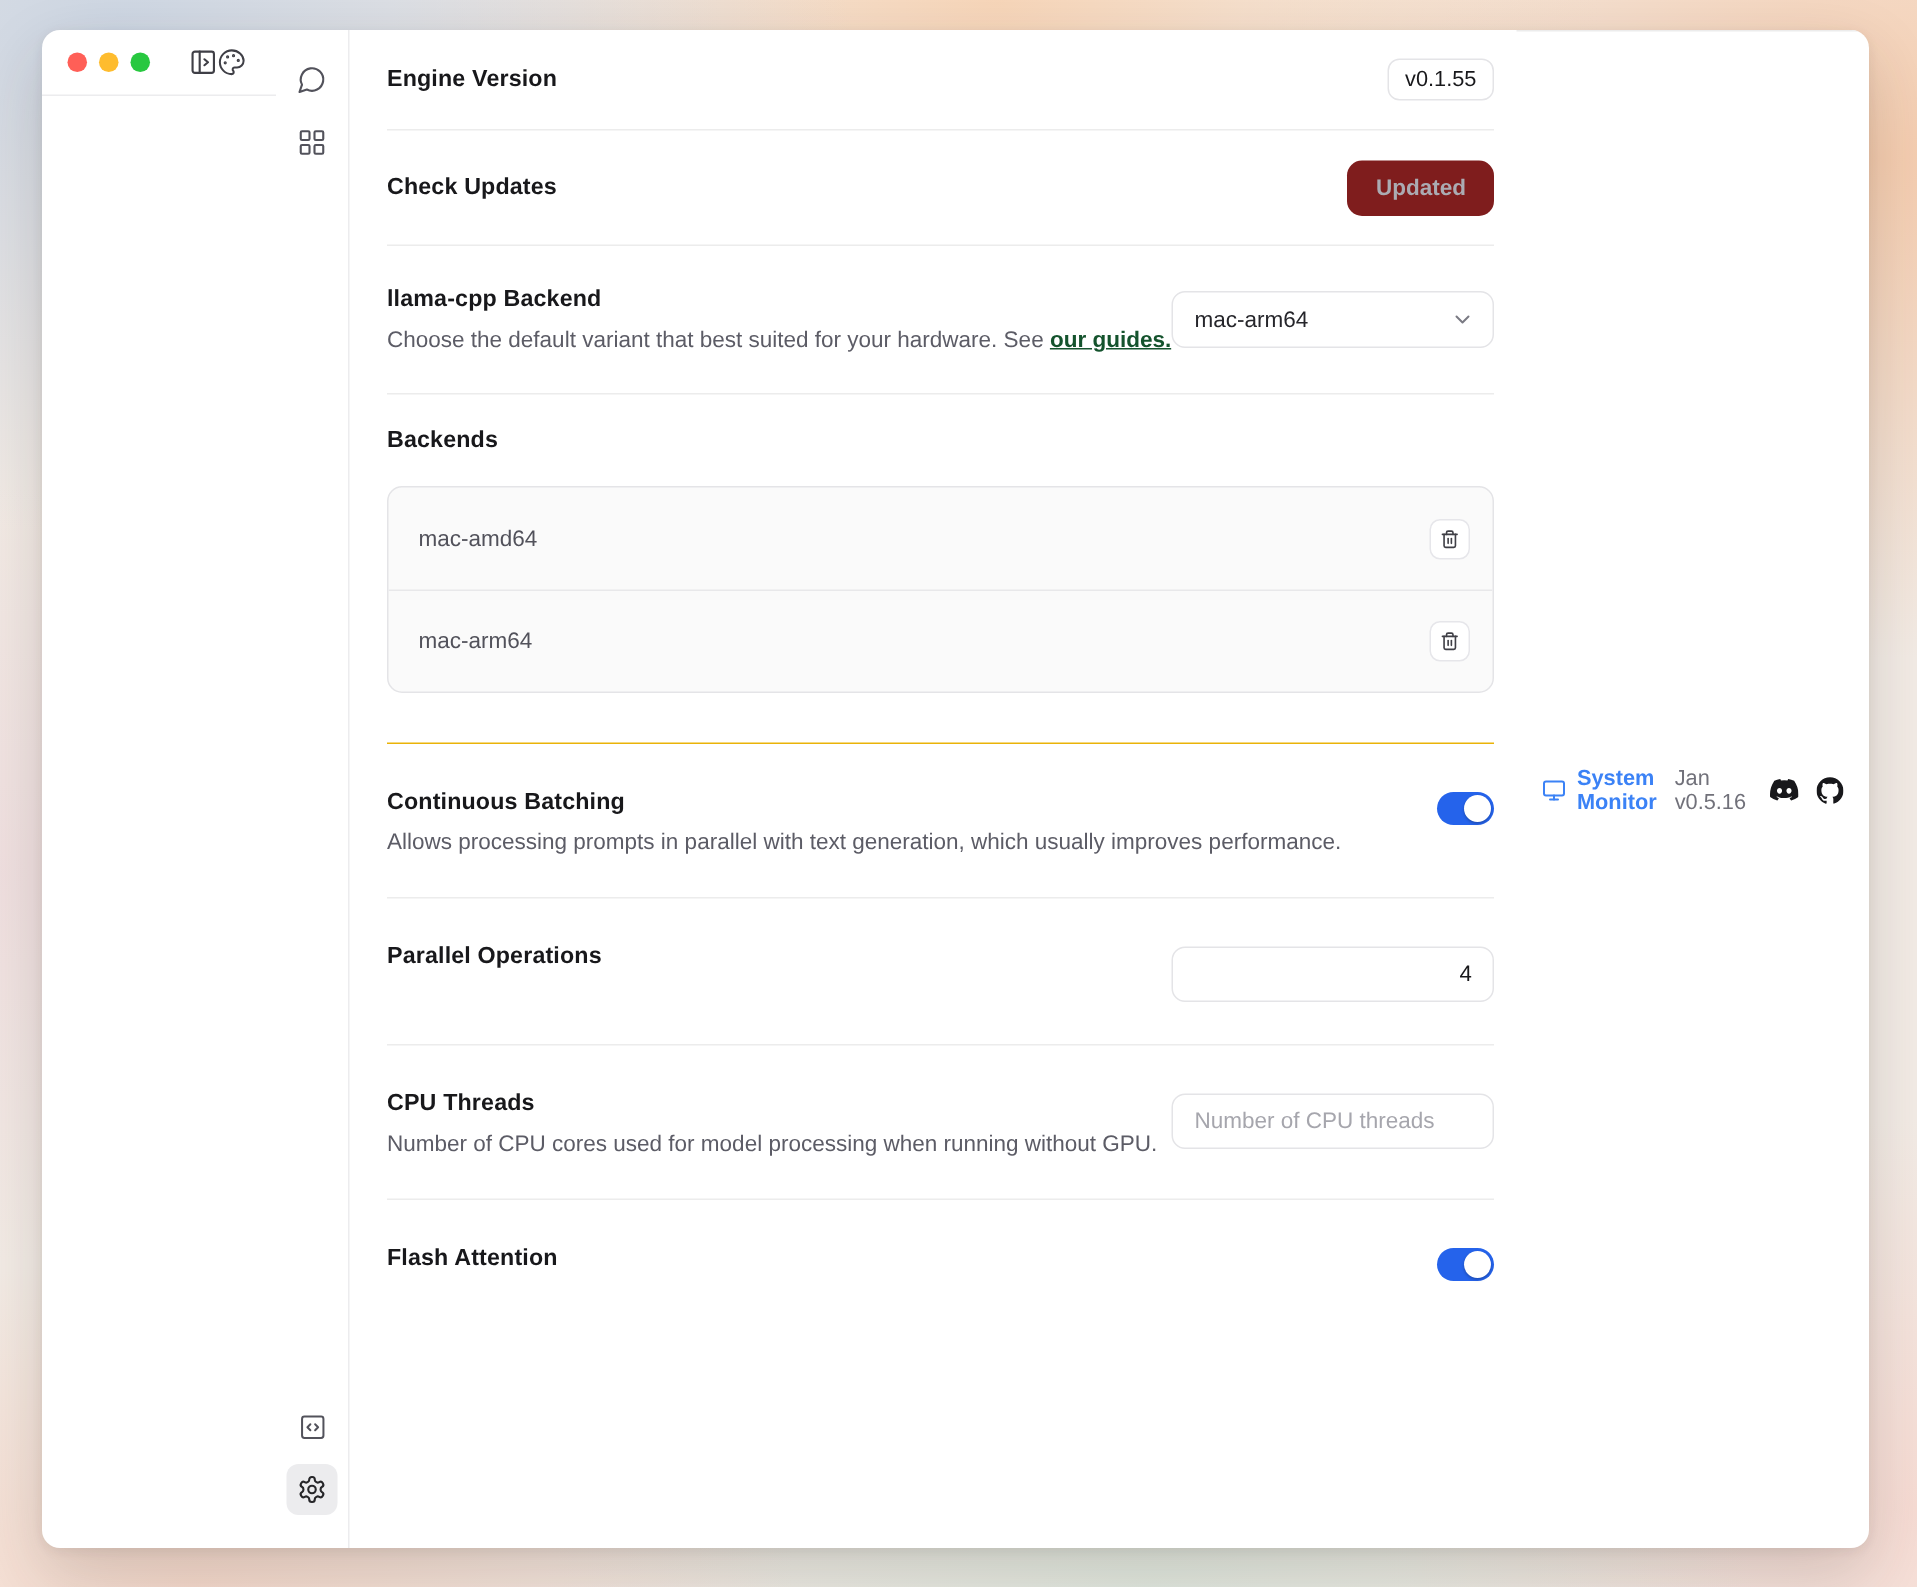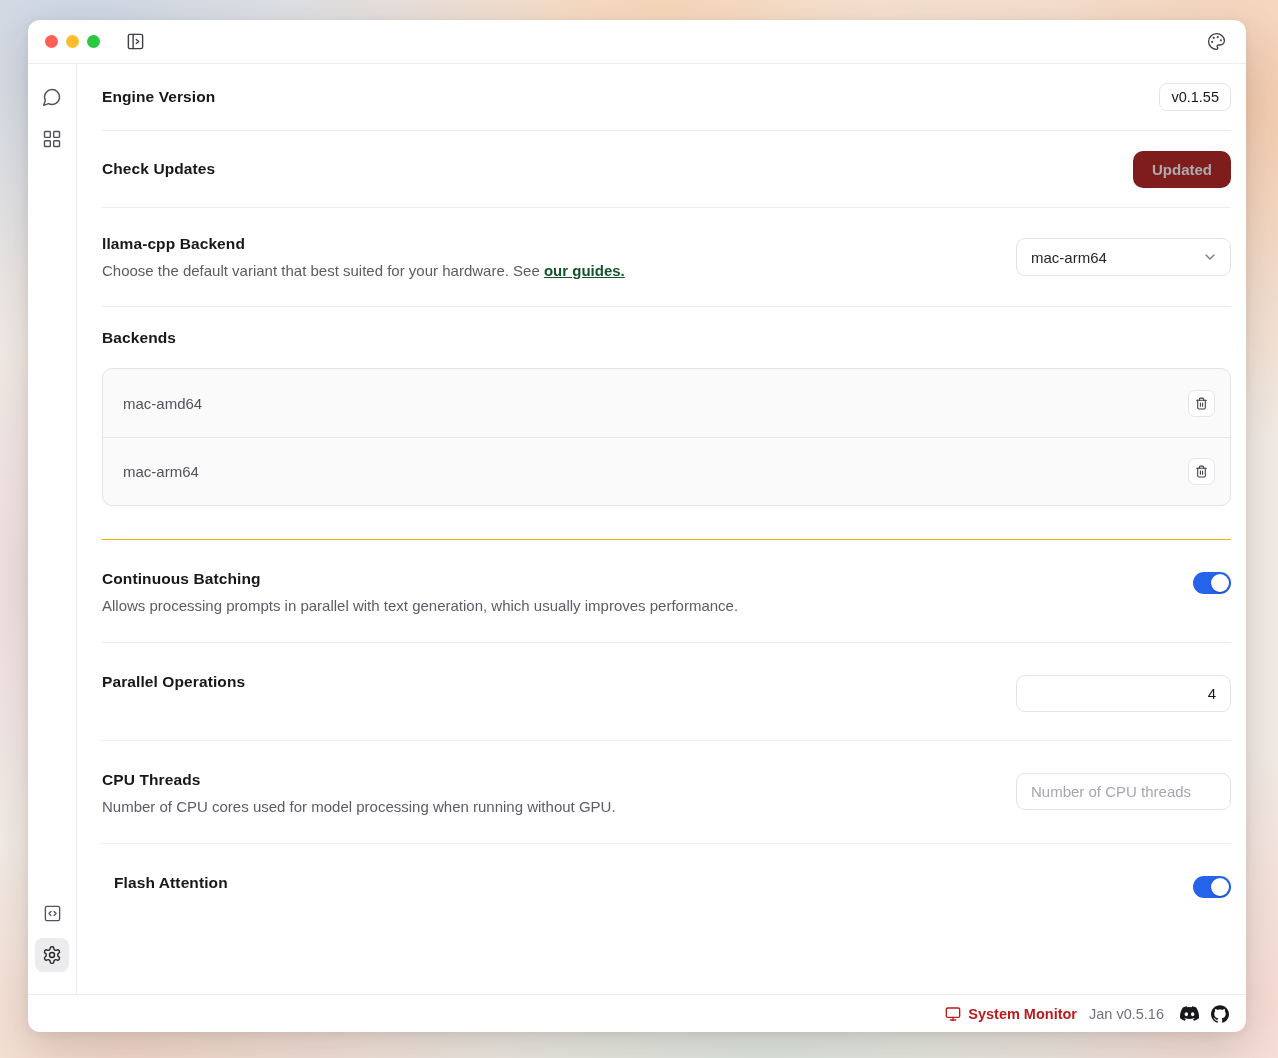--- a/index.html
+++ b/index.html
@@ -13,21 +13,21 @@
       radial-gradient(40% 35% at 0% 55%, rgba(240,223,224,.9), rgba(240,223,224,0) 70%),
       radial-gradient(45% 30% at 10% 100%, rgba(246,217,203,.95), rgba(246,217,203,0) 70%),
       radial-gradient(45% 30% at 60% 100%, rgba(224,233,223,.9), rgba(224,233,223,0) 70%),
       radial-gradient(40% 35% at 100% 95%, rgba(247,219,211,.95), rgba(247,219,211,0) 70%),
       #f3ece6;
   }
   .window {
     position:absolute; left:28px; top:20px; width:1218px; height:1012px;
     background:#fff; border-radius:12px; overflow:hidden;
     box-shadow:0 18px 45px rgba(50,40,35,.18), 0 2px 8px rgba(50,40,35,.08);
-    display:flex; flex-direction:column;
+    display:flex; flex-direction:row;
   }
   
   .titlebar {
     height:44px; flex:0 0 44px; display:flex; align-items:center;
     padding:0 20px 0 17px; border-bottom:1px solid #ececee;
   }
   .traffic { display:flex; gap:8px; }
   .dot { width:13px; height:13px; border-radius:50%; }
   .dot.red{ background:#ff5f57; } .dot.yellow{ background:#febc2e; } .dot.green{ background:#28c840; }
   .tb-icon { color:#3f3f46; display:flex; align-items:center; }
@@ -99,21 +99,21 @@
     width:215px; height:37px; border:1px solid #e4e4e7; border-radius:9px; background:#fff;
     font-family:inherit; font-size:15px; color:#18181b; padding:0 14px; outline:none;
   }
   .num-input { text-align:right; }
   .text-input::placeholder { color:#a6a6ad; }
   
   .footer {
     flex:0 0 38px; border-top:1px solid #ececec; display:flex; align-items:center;
     justify-content:flex-end; padding:0 17px; gap:12px;
   }
-  .sysmon { display:flex; align-items:flex-start; gap:7px; color:#b91c1c; font-size:14.5px; font-weight:700; cursor:pointer; }
+  .sysmon { display:flex; align-items:center; gap:7px; color:#3b82f6; font-size:14.5px; font-weight:700; cursor:pointer; }
   .appver { color:#71717a; font-size:14.5px; margin-right:4px; }
   .foot-icon { color:#18181b; display:flex; cursor:pointer; }
   svg { display:block; }
 </style>
 </head>
 <body>
 
 <div class="window">
 
   <div class="titlebar">
@@ -261,21 +261,21 @@
       </div>
 
       <div class="row tall r-setting">
         <div class="row-left">
           <div class="label">CPU Threads</div>
           <div class="desc">Number of CPU cores used for model processing when running without GPU.</div>
         </div>
         <input class="text-input ctl" type="text" placeholder="Number of CPU threads" style="">
       </div>
 
-      <div class="row tall r-setting" style="border-bottom:none;margin-left:12px;">
+      <div class="row tall r-setting" style="border-bottom:none;">
         <div class="row-left">
           <div class="label">Flash Attention</div>
         </div>
         <div class="toggle ctl on">
             <span class="knob"></span>
           </div>
       </div>
 
     </main>
   </div>

